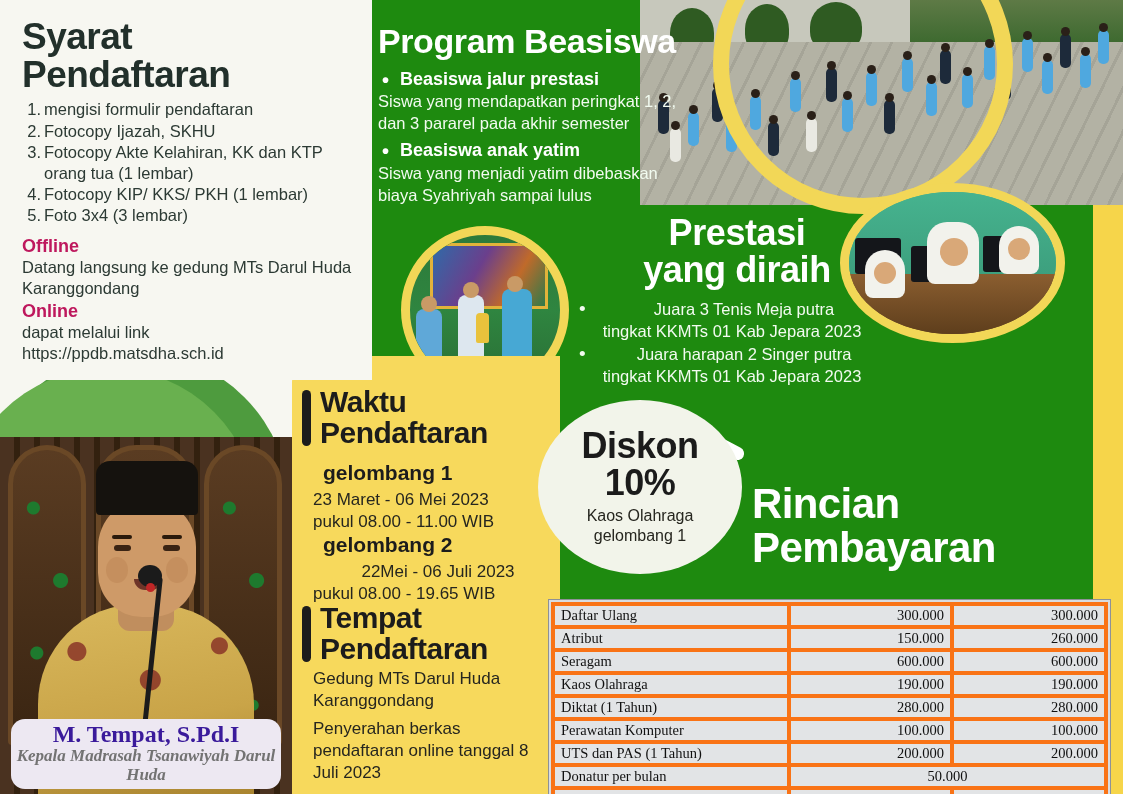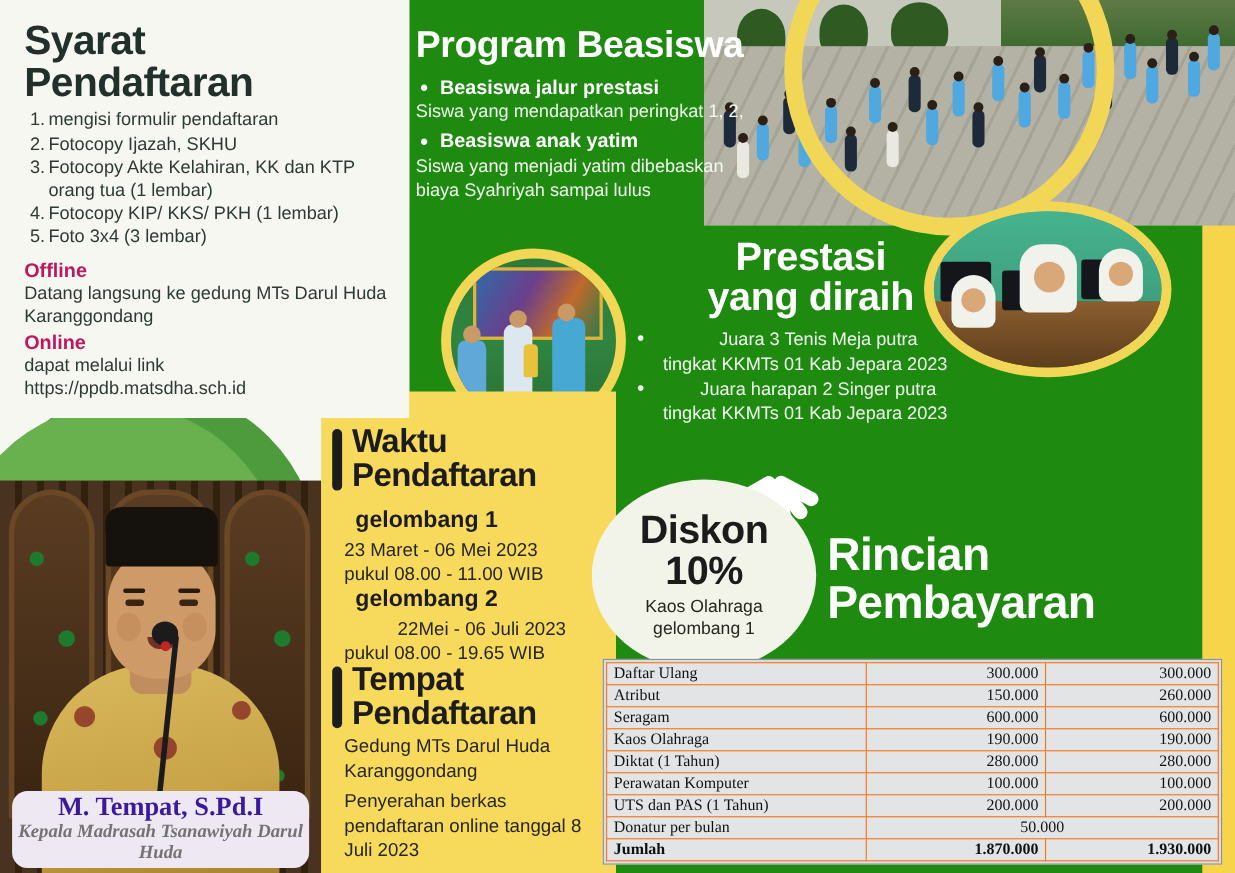--- a/index.html
+++ b/index.html
@@ -248,21 +248,21 @@
   .y-strong { position: absolute; font-size: 21px; font-weight: 800; color: #1C1C1C; z-index: 11; }
   .y-line { position: absolute; font-size: 17px; color: #26261F; line-height: 1.3; z-index: 11; width: 250px; }
 
   
   .rays { position: absolute; left: 648px; top: 392px; width: 120px; height: 96px; z-index: 10; }
   .ray {
     position: absolute; left: 50px; top: 44px; width: 13px; height: 44px;
     background: #FFFFFF; border-radius: 8px; transform-origin: 50% 0%;
   }
   .diskon {
-    position: absolute; left: 538px; top: 436px; width: 204px; height: 174px;
+    position: absolute; left: 538px; top: 400px; width: 204px; height: 174px;
     border-radius: 50%; background: #F2F4EA; z-index: 12;
     display: flex; flex-direction: column; align-items: center; justify-content: center;
     text-align: center;
   }
   .dk-1 { font-size: 36px; font-weight: 800; color: #1B1B1B; line-height: 1; letter-spacing: -0.5px; }
   .dk-2 { font-size: 36px; font-weight: 800; color: #1B1B1B; line-height: 1.05; letter-spacing: -0.5px; }
   .dk-3 { font-size: 16px; color: #26261F; line-height: 1.25; margin-top: 4px; }
 
   
   .h-rincian {
@@ -276,21 +276,21 @@
     position: absolute; left: 548px; top: 599px; width: 563px; z-index: 12;
     background: #D9DCE0; padding: 2px;
     border: 1px solid #8E9196;
   }
   table.pay {
     width: 100%; border-collapse: collapse;
     font-family: "Liberation Serif", serif; font-size: 14.5px; color: #101010;
     background: #E2E4E6;
   }
   table.pay td {
-    border: 1px solid #f97316; padding: 1px 6px; height: 19px;
+    border: 4px solid #f97316; padding: 1px 6px; height: 19px;
     background: #E2E4E6;
   }
   td.c-label { width: 236px; text-align: left; }
   td.c-v1, td.c-v2 { text-align: right; }
   td.c-v1 { width: 163px; }
   tr.total td { font-weight: 700; }
   td.c-span { text-align: center; }
 </style>
 </head>
 <body>
@@ -475,20 +475,21 @@
     <div class="sub-p">Datang langsung ke gedung MTs Darul Huda Karanggondang</div>
     <div class="sub-h tight">Online</div>
     <div class="sub-p">dapat melalui link</div>
     <div class="sub-p">https://ppdb.matsdha.sch.id</div>
   </div>
 
   <div class="h-program">Program Beasiswa</div>
   <div class="prog-body">
     <div class="prog-bullet">Beasiswa jalur prestasi</div>
     <div class="prog-p">Siswa yang mendapatkan peringkat 1, 2,</div>
+    <div class="prog-p">dan 3 pararel pada akhir semester</div>
     <div class="prog-bullet" style="margin-top:4px;">Beasiswa anak yatim</div>
     <div class="prog-p">Siswa yang menjadi yatim dibebaskan</div>
     <div class="prog-p">biaya Syahriyah sampai lulus</div>
   </div>
 
   <div class="h-prestasi">
     <div>Prestasi</div>
     <div>yang diraih</div>
   </div>
   <div class="prest-body">

